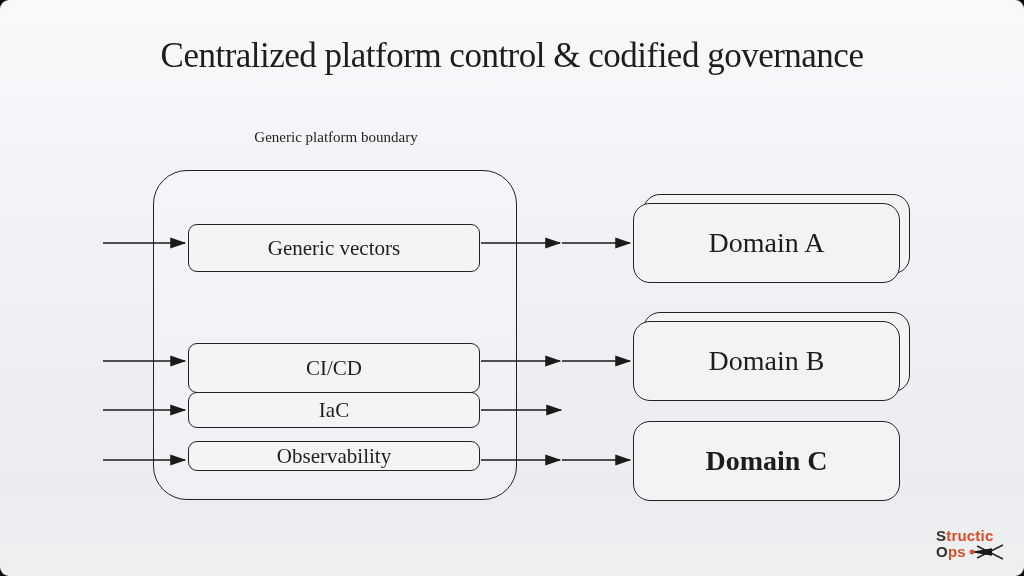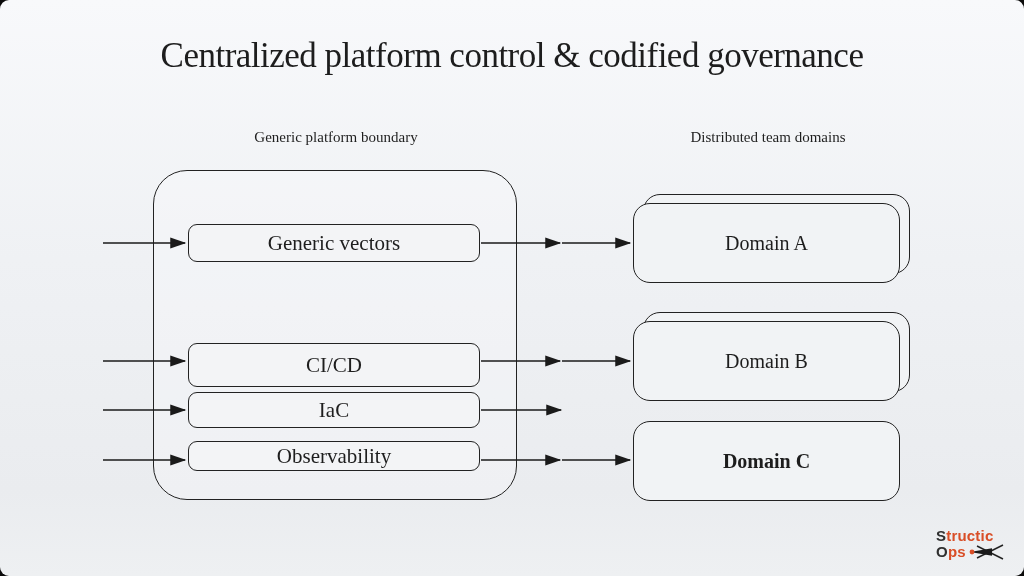--- a/index.html
+++ b/index.html
@@ -58,22 +58,22 @@
     border: 1.7px solid #222;
     border-radius: 9px;
     box-sizing: border-box;
     background: #f3f4f6;
     display: flex;
     align-items: center;
     justify-content: center;
     font-size: 21px;
     color: #1e1e1e;
   }
-  .pbox.generic-vectors { top: 224px; height: 38px; }
-  .pbox.cicd            { top: 343px; height: 44px; }
+  .pbox.generic-vectors { top: 224px; height: 48px; }
+  .pbox.cicd            { top: 343px; height: 50px; }
   .pbox.iac             { top: 392px; height: 36px; align-items: center; }
   .pbox.observability   { top: 441px; height: 30px; }
 
   .domain-stack { position: absolute; left: 633px; width: 277px; height: 90px; }
   .domain-stack.a { top: 194px; }
   .domain-stack.b { top: 312px; }
   .domain-stack.c { top: 421px; font-weight: bold; }
   .card-back {
     position: absolute;
     left: 10px;
@@ -90,21 +90,21 @@
     left: 0;
     width: 267px;
     height: 80px;
     border: 1.7px solid #222;
     border-radius: 17px;
     box-sizing: border-box;
     background: #f1f3f5;
     display: flex;
     align-items: center;
     justify-content: center;
-    font-size: 20px;
+    font-size: 28px;
     color: #1d1d1d;
   }
   .domain-stack.a .card-front, .domain-stack.b .card-front { top: 9px; }
   .domain-stack.c .card-front { top: 0; }
 
   .arrows {
     position: absolute;
     left: 0;
     top: 0;
     width: 1024px;
@@ -128,21 +128,20 @@
   .logo-dart { margin-left: 2px; }
 </style>
 </head>
 <body>
 
 <div class="slide">
 
   <div class="title">Centralized platform control &amp; codified governance</div>
 
   <div class="section-label platform">Generic platform boundary</div>
-  <div class="section-label domains">Distributed team domains</div>
 
   <div class="boundary"></div>
 
   <div class="pbox generic-vectors">
     <span>Generic vectors</span>
   </div>
   <div class="pbox cicd">
     <span>CI/CD</span>
   </div>
   <div class="pbox iac">

